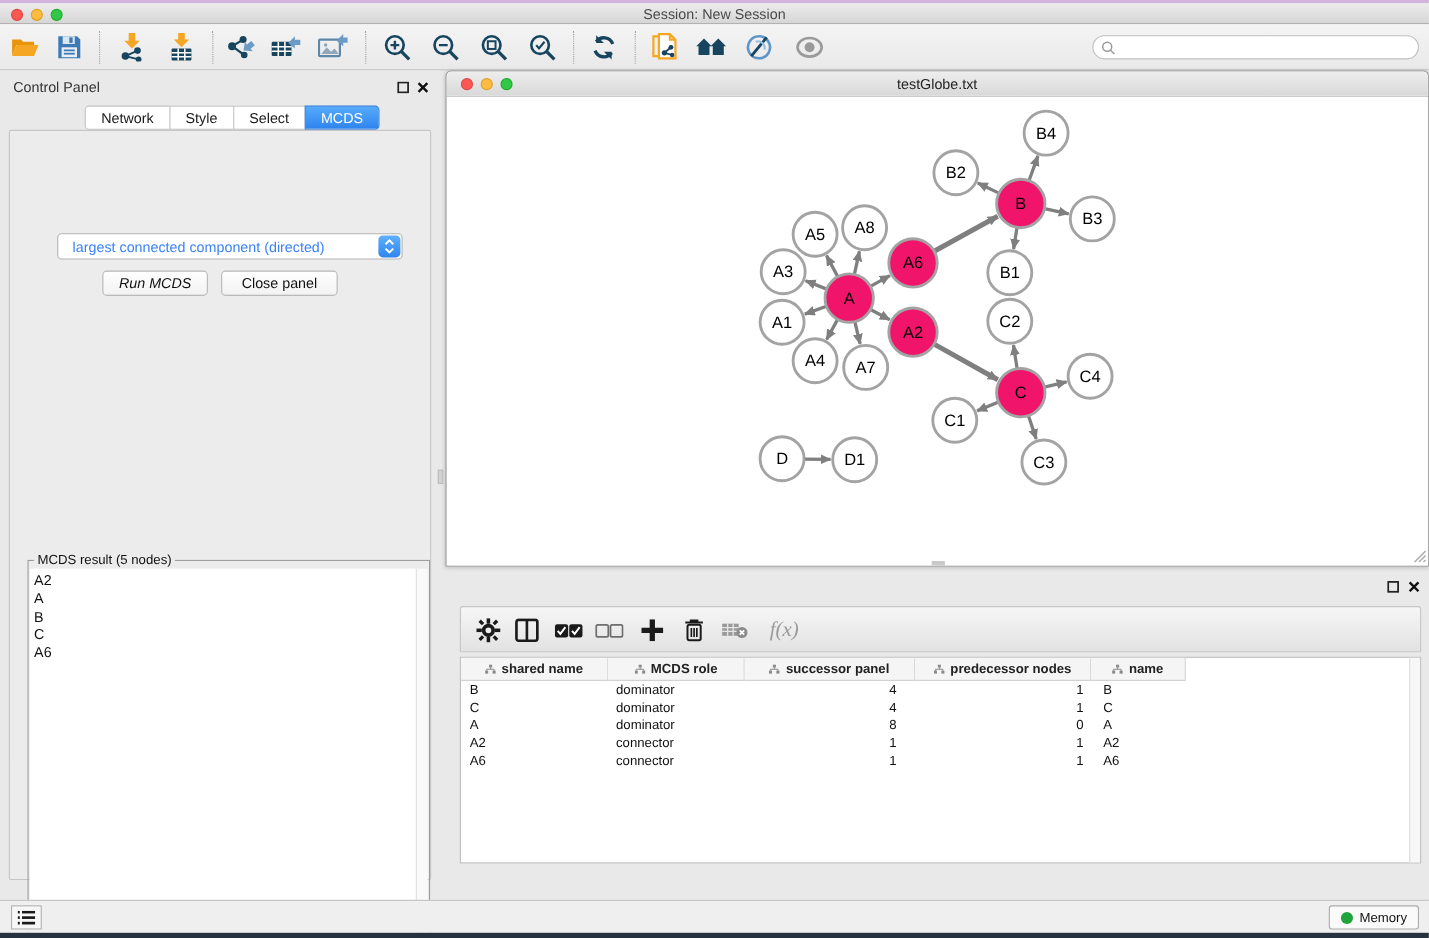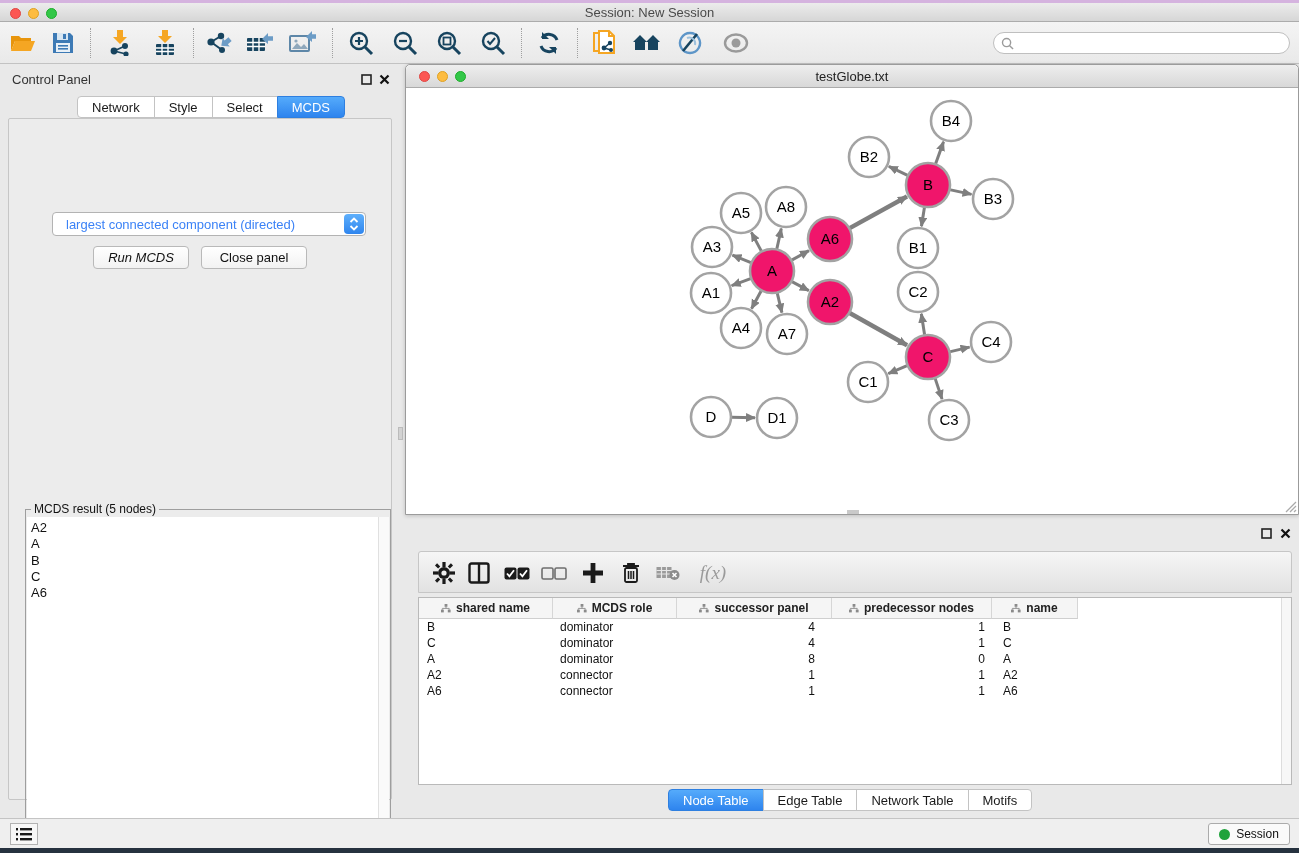--- a/index.html
+++ b/index.html
@@ -553,39 +553,33 @@
         <div class="trow">
           <div class="tcell c0">A6</div>
           <div class="tcell c1">connector</div>
           <div class="tcell c2">1</div>
           <div class="tcell c3">1</div>
           <div class="tcell c4">A6</div>
         </div>
       </div>
     <div class="v-scroll"></div>
   </div>
-  <div class="tp-tabs">
-    <span class="tab first active">Node Table</span>
-    <span class="tab">Edge Table</span>
-    <span class="tab">Network Table</span>
-    <span class="tab last">Motifs</span>
-  </div>
 </div>
 
 <div class="statusbar">
   <span class="sb-list-btn">
     <svg width="16" height="13" viewBox="0 0 16 13">
         <g fill="#1A1A1A">
           <rect x="0" y="0" width="2" height="2.4"></rect>
           <rect x="4" y="0" width="12" height="2.4"></rect>
           <rect x="0" y="5" width="2" height="2.4"></rect>
           <rect x="4" y="5" width="12" height="2.4"></rect>
           <rect x="0" y="10" width="2" height="2.4"></rect>
           <rect x="4" y="10" width="12" height="2.4"></rect>
         </g>
       </svg>
   </span>
   <span class="memory-btn">
     <span class="memory-dot"></span>
-    <span>Session</span>
+    <span>Memory</span>
   </span>
 </div>
 <div class="desktop-bottom"></div>
 
 </body></html>

